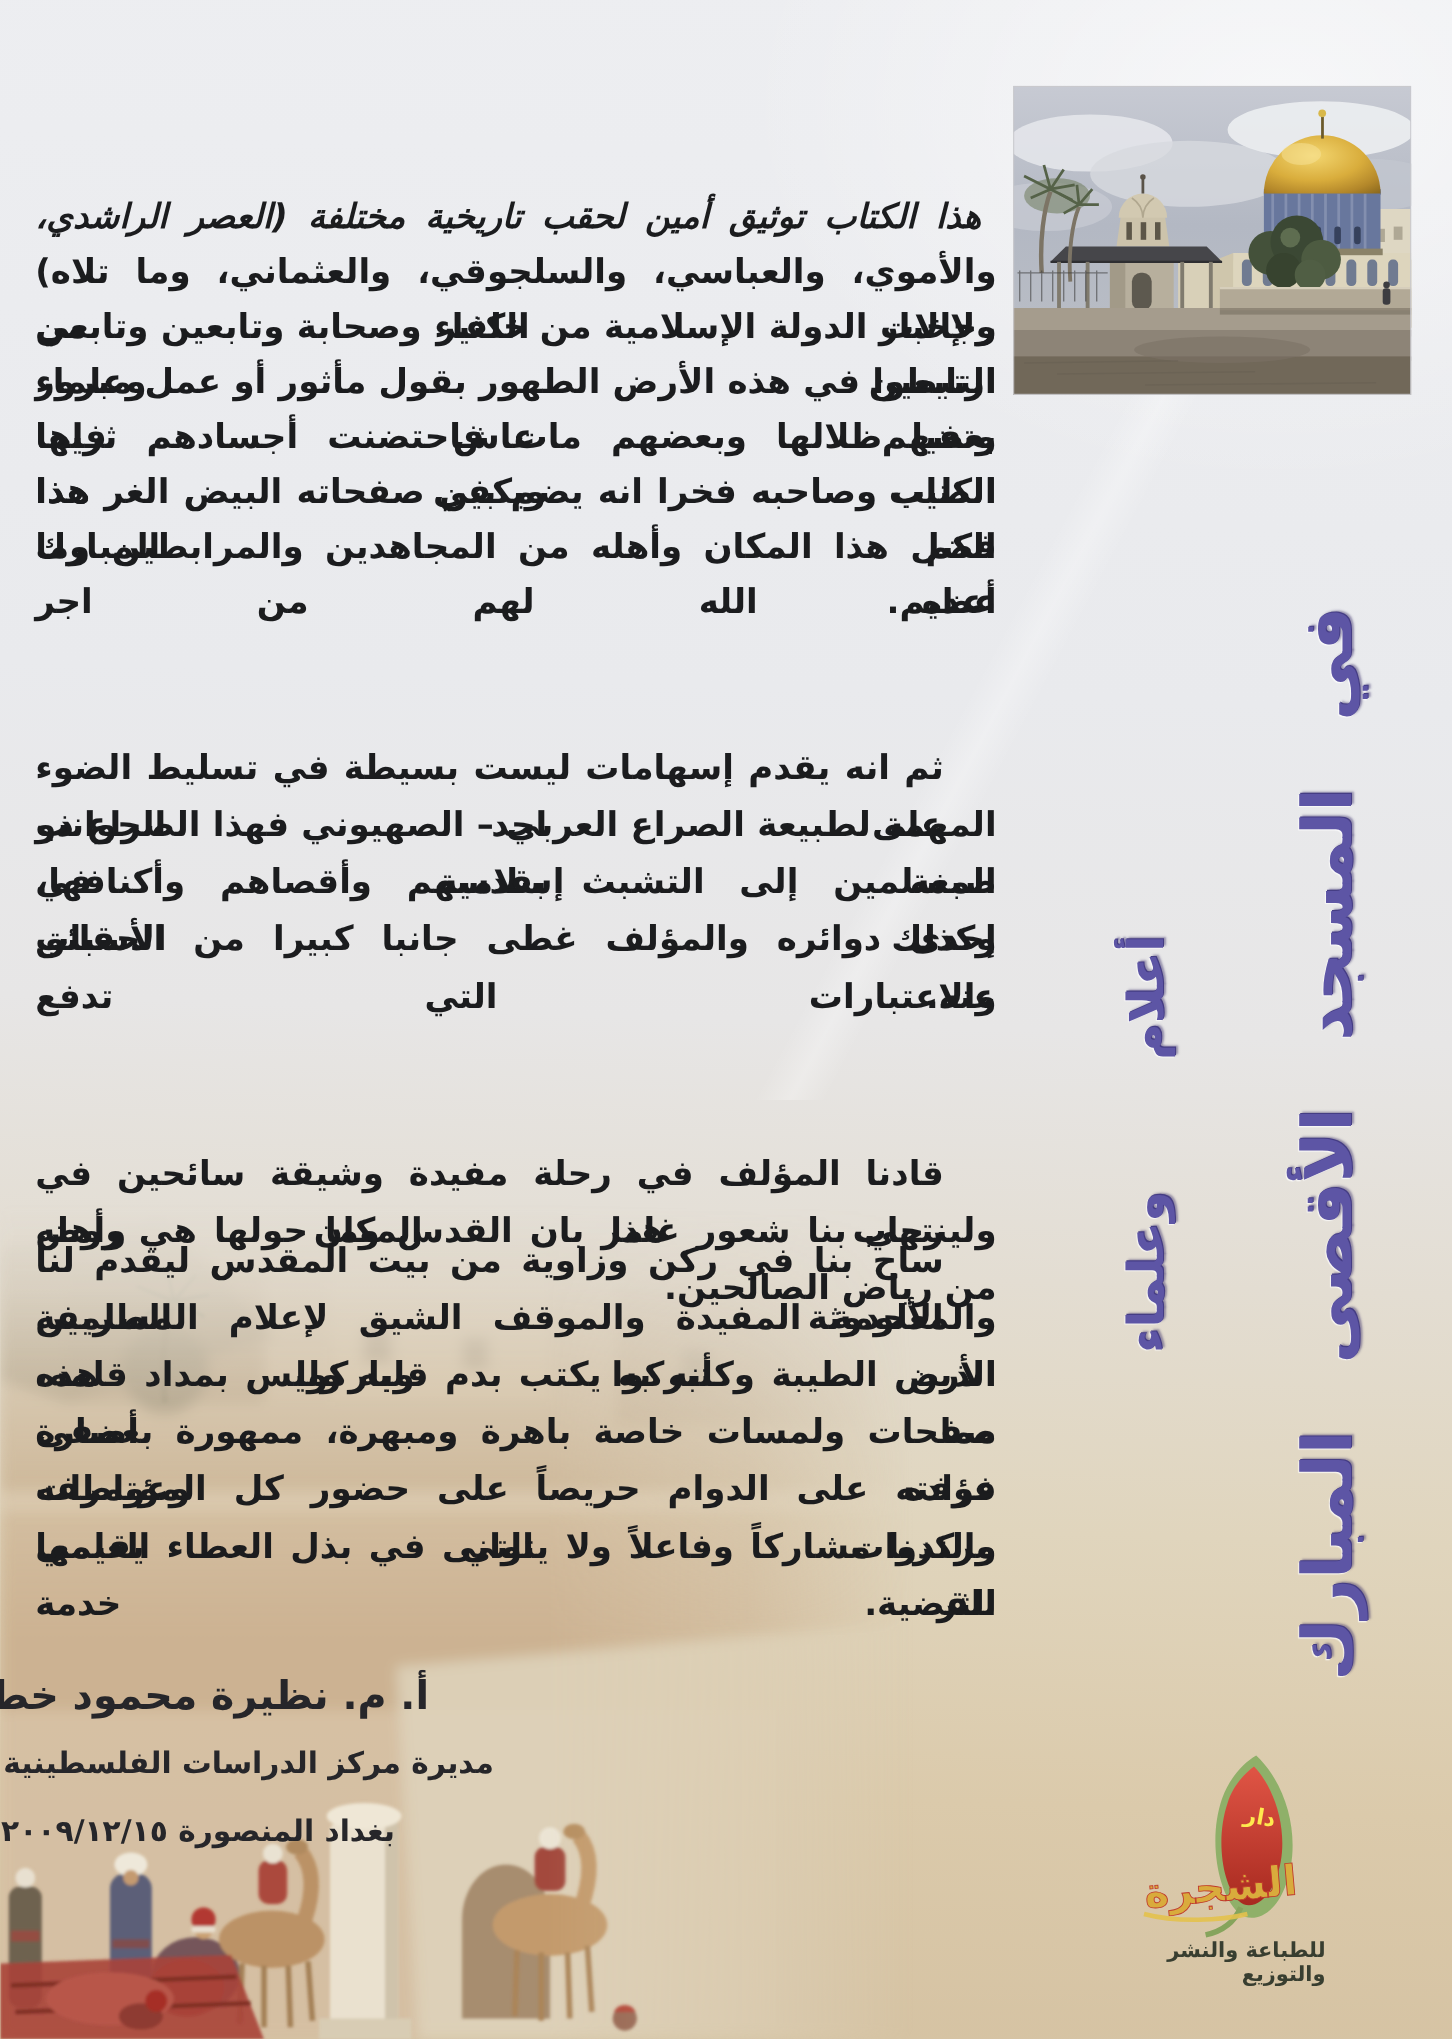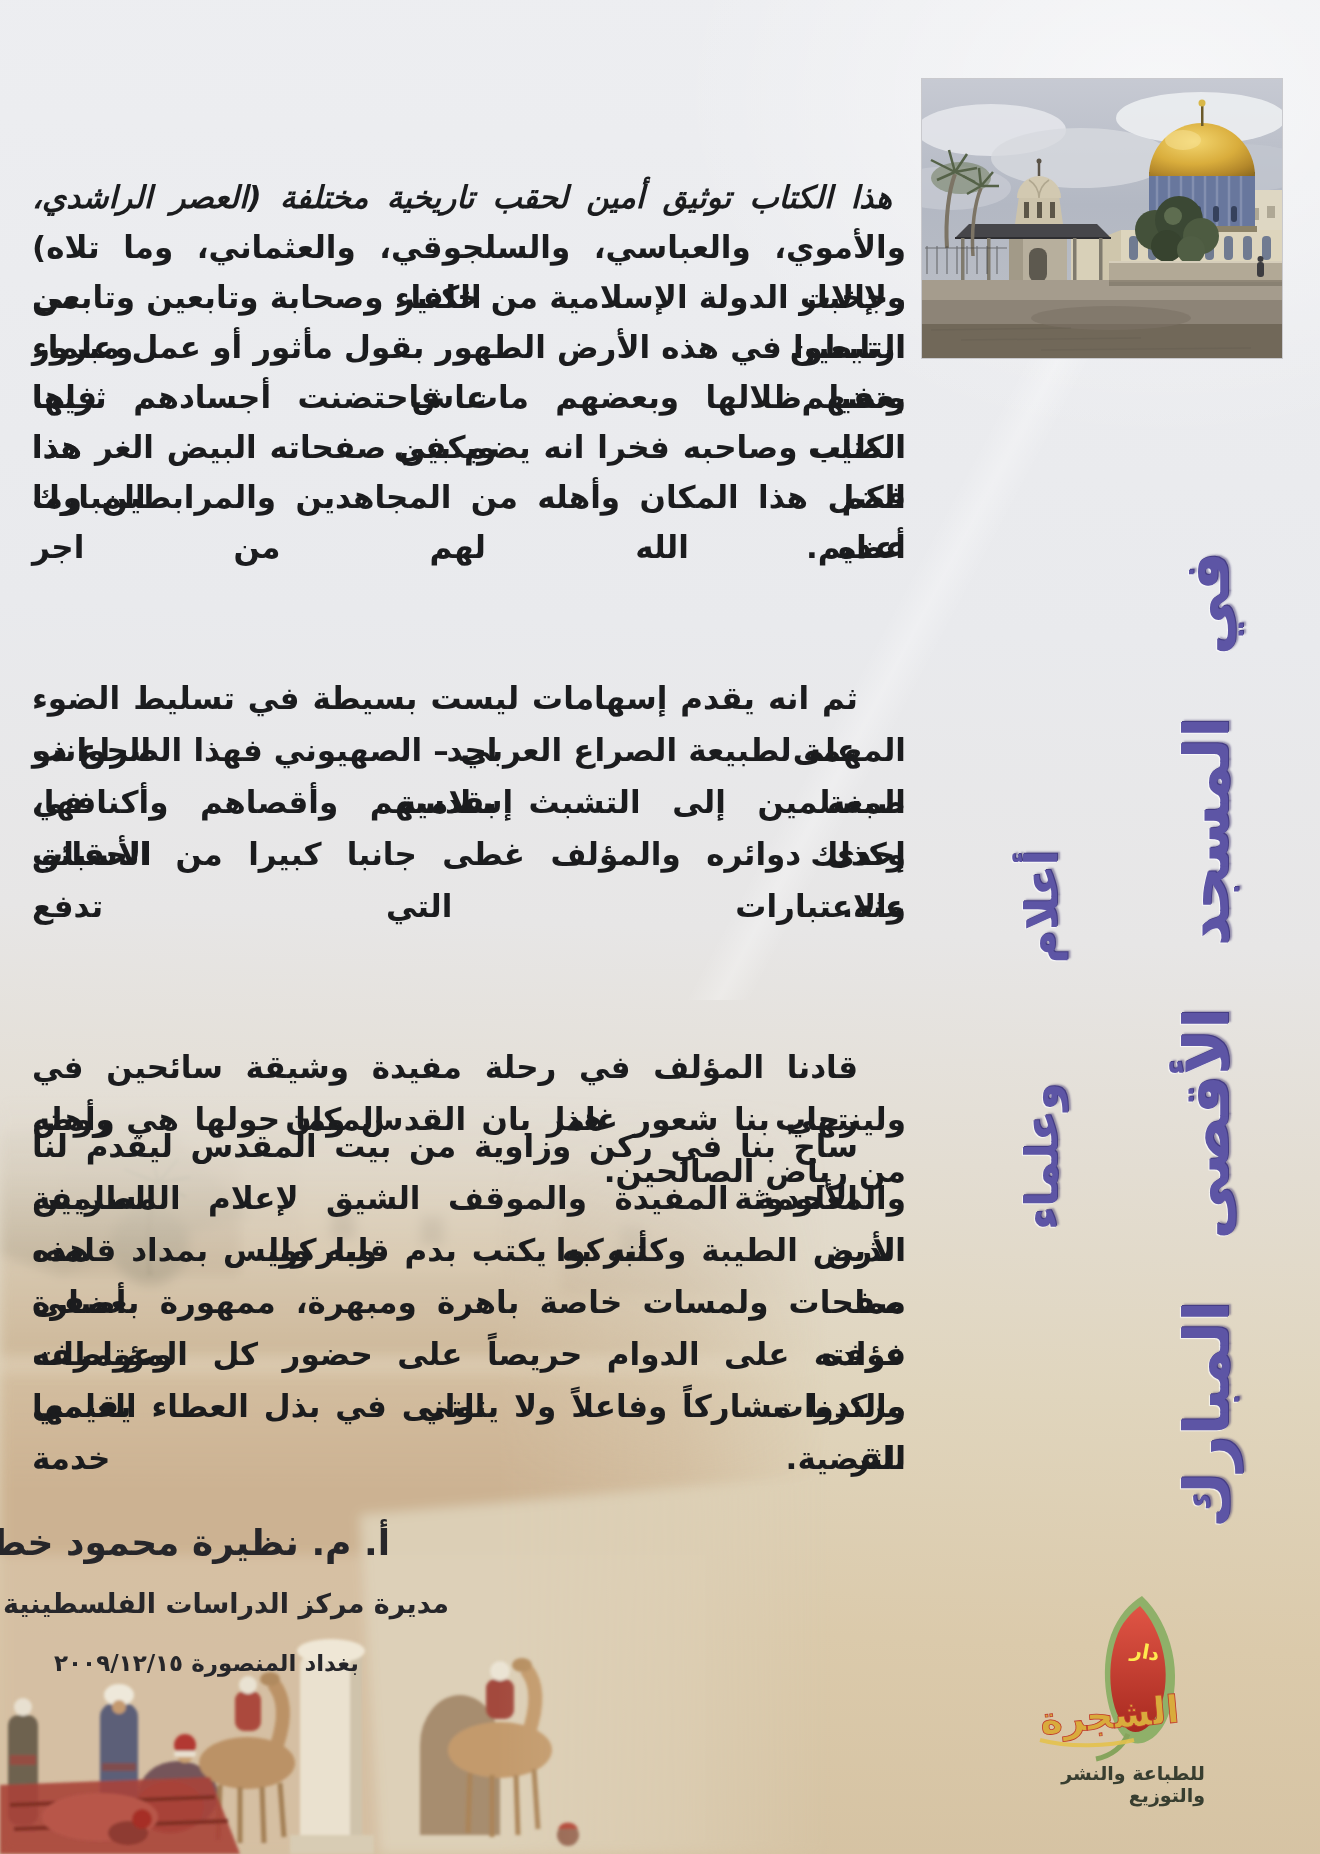--- a/index.html
+++ b/index.html
@@ -20,21 +20,21 @@
   .para .line{height:52px;line-height:52px;text-align:justify;text-align-last:justify;white-space:normal;}
   .p1 .line{height:50px;line-height:50px;}
   .para .line.last{text-align-last:right;}
   .para .line.first{padding-right:48px;}
   .p1 .line.first{padding-right:14px;font-style:italic;}
   .p1{top:172px;} .p2{top:672px;} .p3{top:1041px;} .p4{top:1120px;}
   
   .sig{position:absolute;direction:rtl;font-weight:700;color:#26262a;z-index:5;white-space:nowrap;}
   .sig-name{top:1522px;right:930px;font-size:36px;}
   .sig-role{top:1588px;right:871px;font-size:27px;}
-  .sig-date{top:1650px;right:961px;font-size:23px;}
+  .sig-date{top:1650px;right:961px;font-size:27px;}
   
   .vtitle{position:absolute;direction:rtl;white-space:nowrap;z-index:4;
     color:#5d55a5;font-weight:700;
     text-align:justify;text-align-last:justify;
     text-shadow:1px 1px 0 #453d84, 2px 3px 2px rgba(48,38,100,.45), -1px -1px 1px rgba(255,255,255,.75);}
   .vtitle-main{left:719px;top:994px;width:976px;height:92px;line-height:92px;font-size:62px;
     transform:rotate(-90deg);}
   .vtitle-sub{left:852px;top:1012px;width:380px;height:56px;line-height:56px;font-size:45px;
     transform:rotate(-90deg);}
   

